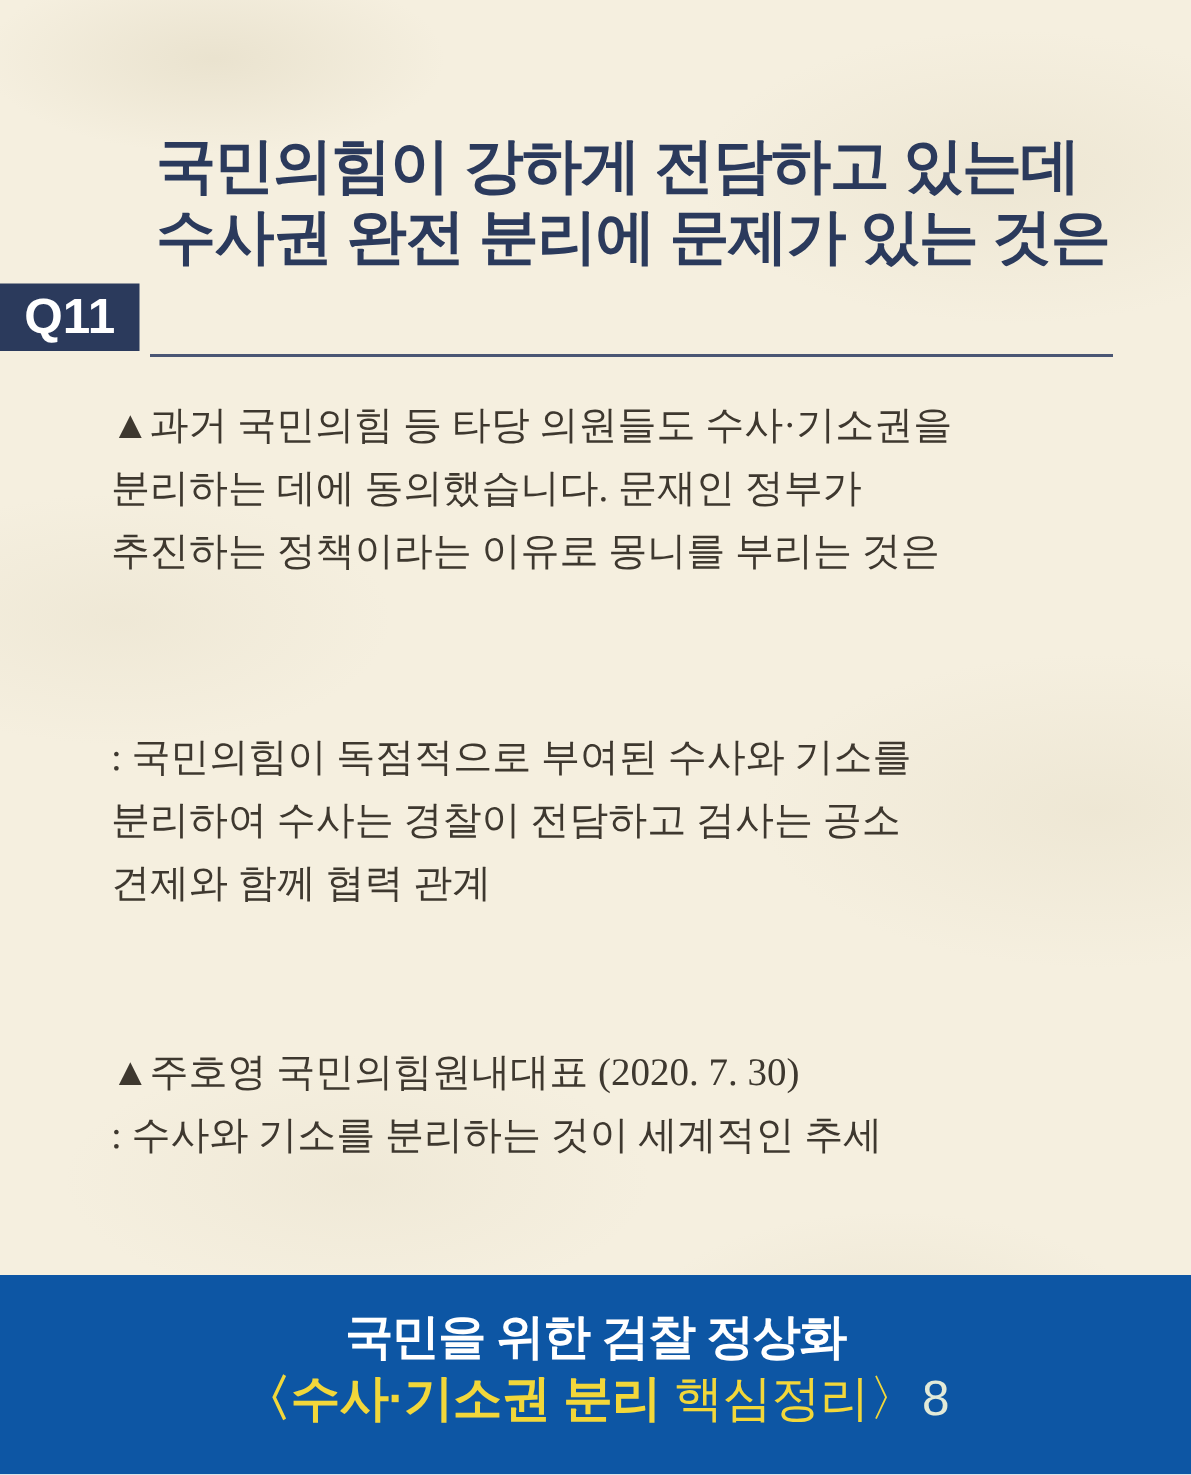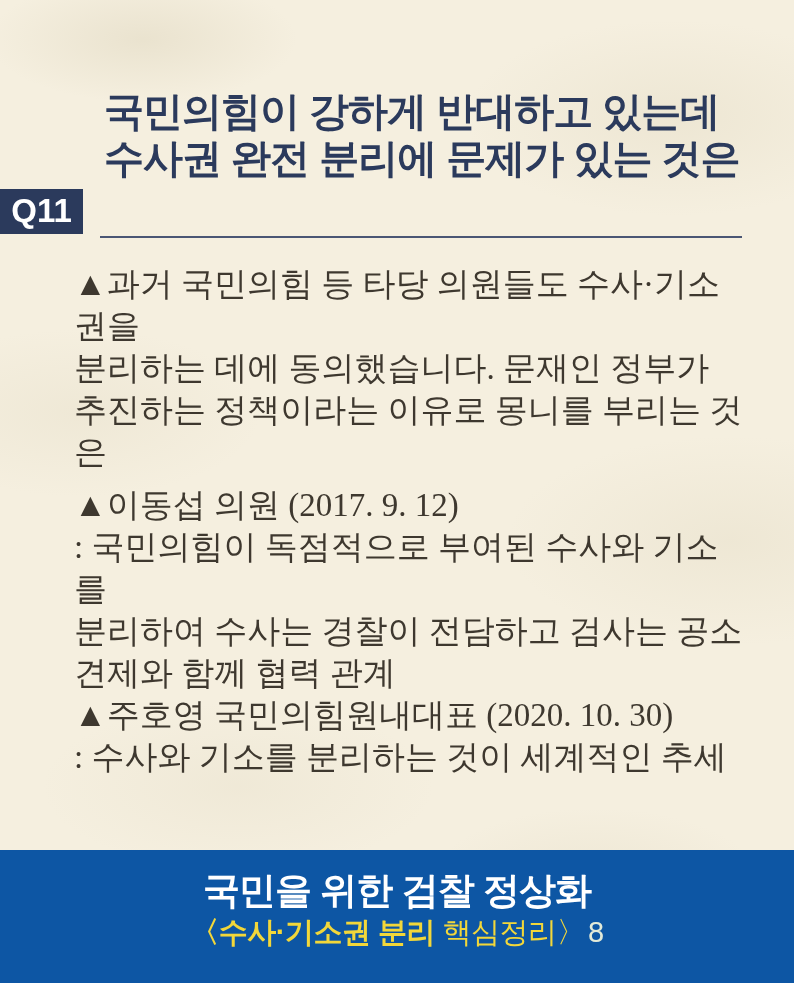--- a/index.html
+++ b/index.html
@@ -18,21 +18,21 @@
       radial-gradient(ellipse 280px 120px at 30% 80%, rgba(214,205,178,0.18), rgba(214,205,178,0) 70%),
       radial-gradient(ellipse 240px 110px at 75% 90%, rgba(208,198,168,0.20), rgba(208,198,168,0) 70%);
     font-family: "Liberation Sans", "DejaVu Sans", sans-serif;
   }
 
   
   .q-badge {
     position: absolute;
     left: 0;
     top: 189px;
-    width: 83px;
+    width: 93px;
     height: 45px;
     background: #2b3a5c;
     color: #ffffff;
     font-weight: 800;
     font-size: 33px;
     letter-spacing: 0px;
     display: flex;
     align-items: center;
     justify-content: center;
     padding-bottom: 2px;
@@ -61,48 +61,48 @@
     background: #4a5674;
   }
 
   
   .para {
     position: absolute;
     left: 74px;
     width: 676px;
     color: #3e382f;
     font-family: "Liberation Serif", "DejaVu Serif", serif;
-    font-size: 33px;
+    font-size: 26px;
     line-height: 42px;
   }
   .para-1 { top: 263px; }
   .para-2 { top: 484px; }
   .para-3 { top: 694px; }
 
   
   .footer {
     position: absolute;
     left: 0;
     top: 850px;
     width: 794px;
     height: 133px;
     background: #0d56a4;
     text-align: center;
   }
   .footer-title {
     margin-top: 22px;
     color: #ffffff;
     font-weight: 800;
-    font-size: 37px;
+    font-size: 32px;
     letter-spacing: -1px;
     line-height: 38px;
   }
   .footer-subtitle {
     margin-top: 6px;
-    font-size: 29px;
+    font-size: 33px;
     line-height: 32px;
     letter-spacing: -0.5px;
   }
   .sub-bold {
     color: #f2d73a;
     font-weight: 800;
   }
   .sub-light {
     color: #f2d73a;
     font-weight: 400;
@@ -115,41 +115,40 @@
   }
 </style>
 </head>
 <body>
 
 <div class="page">
 
   <div class="q-badge">Q11</div>
 
   <div class="headline">
-    <div>국민의힘이 강하게 반대하고 있는데</div>
+    <div>국민의힘이 강하게 전담하고 있는데</div>
     <div>수사권 완전 분리에 문제가 있는 것은</div>
   </div>
 
   <div class="rule"></div>
 
   <div class="para para-1">
     <div>▲과거 국민의힘 등 타당 의원들도 수사·기소권을</div>
     <div>분리하는 데에 동의했습니다. 문재인 정부가</div>
     <div>추진하는 정책이라는 이유로 몽니를 부리는 것은</div>
   </div>
 
   <div class="para para-2">
-    <div>▲이동섭 의원 (2017. 9. 12)</div>
     <div>: 국민의힘이 독점적으로 부여된 수사와 기소를</div>
     <div>분리하여 수사는 경찰이 전담하고 검사는 공소</div>
     <div>견제와 함께 협력 관계</div>
   </div>
 
   <div class="para para-3">
-    <div>▲주호영 국민의힘원내대표 (2020. 10. 30)</div>
+    <div>▲주호영 국민의힘원내대표 (2020. 7. 30)</div>
     <div>: 수사와 기소를 분리하는 것이 세계적인 추세</div>
   </div>
 
   <div class="footer">
     <div class="footer-title">국민을 위한 검찰 정상화</div>
     <div class="footer-subtitle">
       <span class="sub-bold">〈수사·기소권 분리</span><span class="sub-light"> 핵심정리〉</span><span class="sub-number">8</span>
     </div>
   </div>
 

